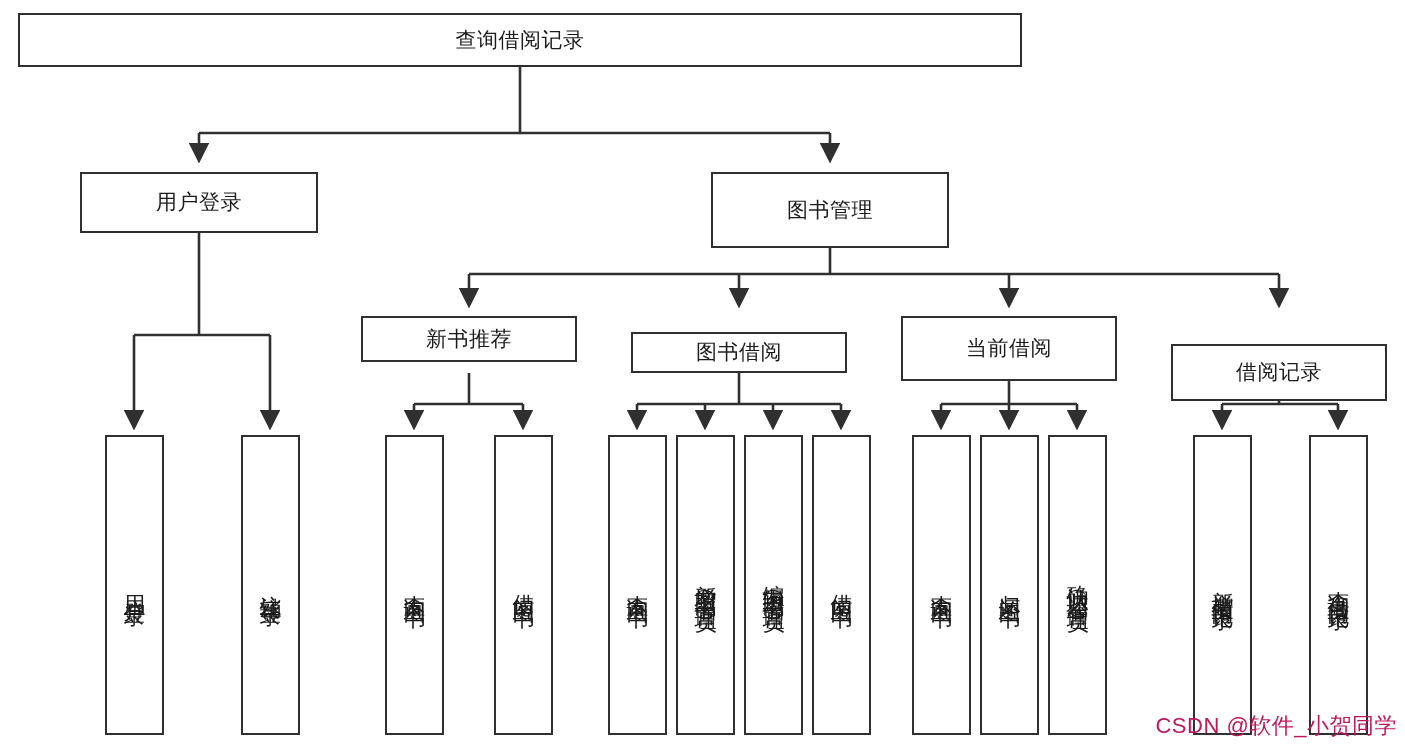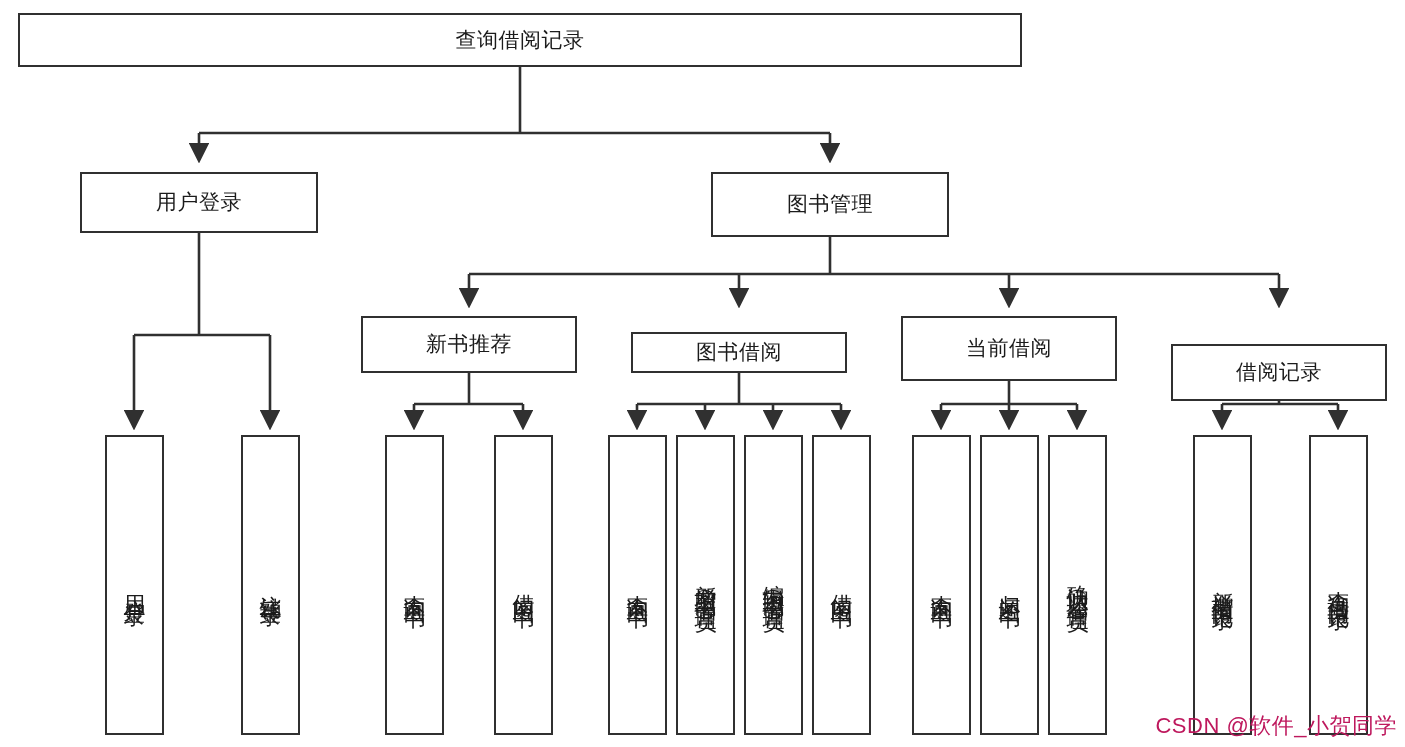--- a/index.html
+++ b/index.html
@@ -122,25 +122,25 @@
     </g>
   </svg>
 
   <div class="node h" style="left:18px; top:13px; width:1004px; height:54px;">
     <span class="lbl">查询借阅记录</span>
   </div>
 
   <div class="node h" style="left:80px; top:172px; width:238px; height:61px;">
     <span class="lbl">用户登录</span>
   </div>
-  <div class="node h" style="left:711px; top:172px; width:238px; height:65px;">
+  <div class="node h" style="left:711px; top:172px; width:238px; height:76px;">
     <span class="lbl">图书管理</span>
   </div>
 
-  <div class="node h" style="left:361px; top:316px; width:216px; height:57px;">
+  <div class="node h" style="left:361px; top:316px; width:216px; height:46px;">
     <span class="lbl">新书推荐</span>
   </div>
   <div class="node h" style="left:631px; top:332px; width:216px; height:41px;">
     <span class="lbl">图书借阅</span>
   </div>
   <div class="node h" style="left:901px; top:316px; width:216px; height:65px;">
     <span class="lbl">当前借阅</span>
   </div>
   <div class="node h" style="left:1171px; top:316px; width:216px; height:57px;margin-top:28px;">
     <span class="lbl">借阅记录</span>

